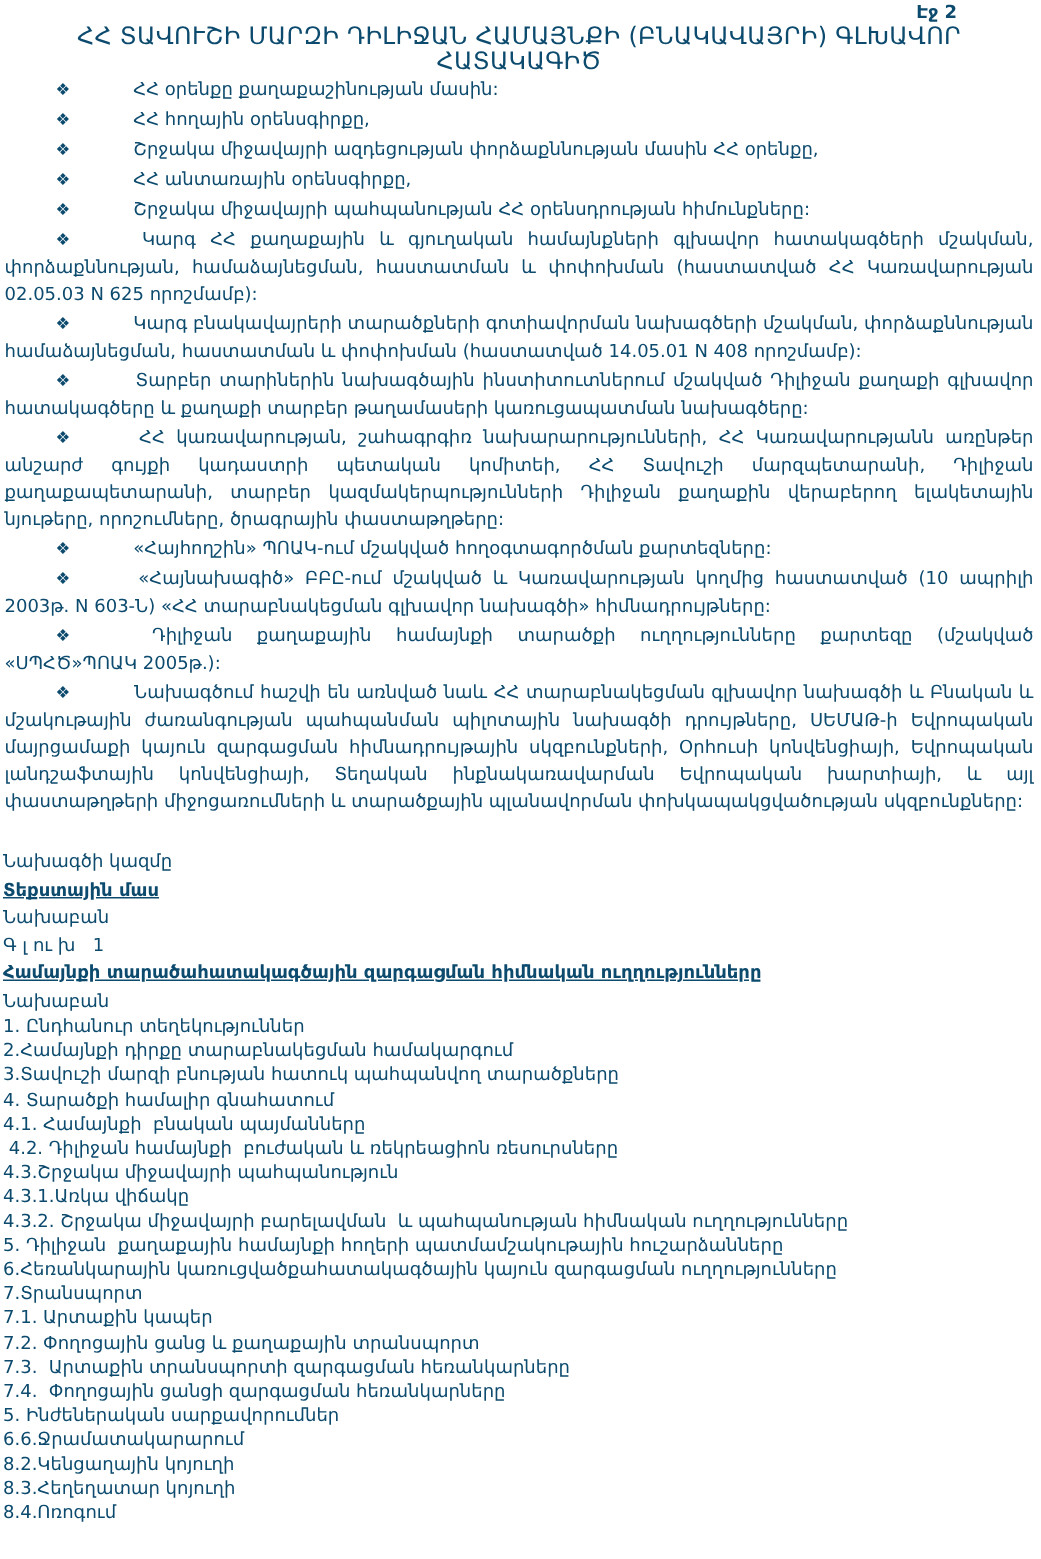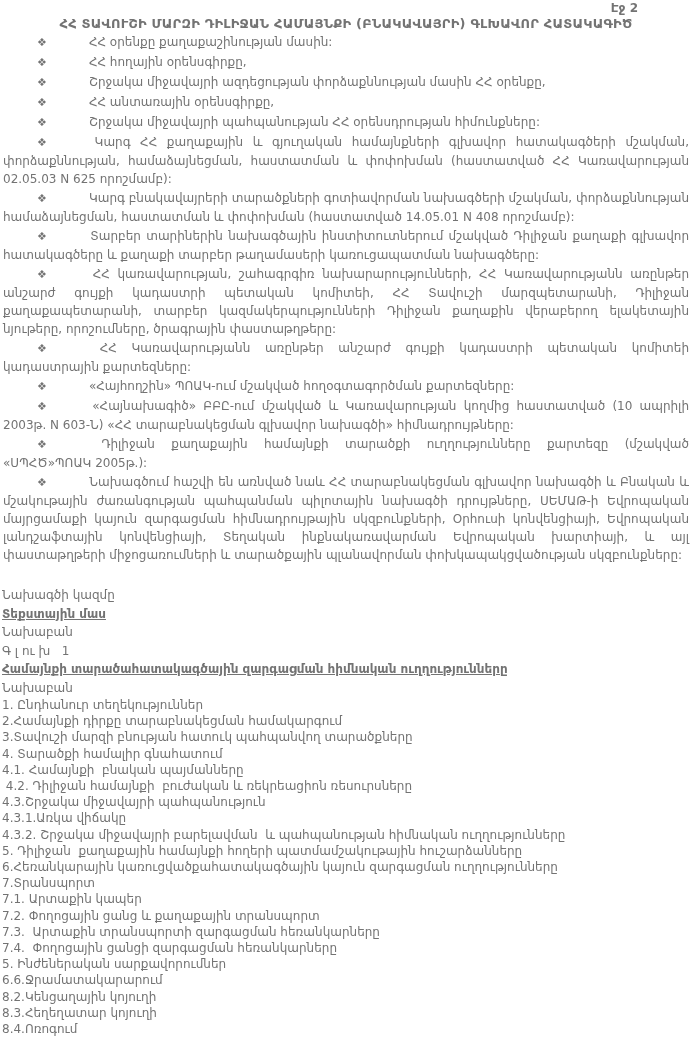--- a/index.html
+++ b/index.html
@@ -2,38 +2,38 @@
 <html><head>
 <meta charset="utf-8">
 <style>
   html, body { margin: 0; padding: 0; background: #ffffff; }
   .page {
     position: relative;
     width: 694px;
     height: 1039px;
     overflow: hidden;
     background: #ffffff;
-    color: #737373;
+    color: #0c4a6e;
     font-family: "DejaVu Sans", sans-serif;
     font-size: 12px;
     box-sizing: border-box;
     padding: 2px 4px 0 2px;
   }
   .pageno {
     text-align: right;
     padding-right: 52px;
     font-size: 12px;
     line-height: 13px;
     font-weight: bold;
     white-space: pre-wrap;
   }
   .doc-title {
     text-align: center;
-    font-weight: bold;
-    font-size: 13px;
+    font-weight: normal;
+    font-size: 16px;
     line-height: 17px;
     margin: 0 0 1px 0;
     letter-spacing: 0.2px;
   }
   p.line, p.bullet {
     margin: 1px;
     line-height: 18px;
     text-align: justify;
   }
   p.intro { margin: 0; line-height: 18px; text-indent: 12px; }
@@ -68,21 +68,20 @@
 
   <p class="bullet"><span class="b">❖</span><span>ՀՀ օրենքը քաղաքաշինության մասին:</span></p>
   <p class="bullet"><span class="b">❖</span><span>ՀՀ հողային օրենսգիրքը,</span></p>
   <p class="bullet"><span class="b">❖</span><span>Շրջակա միջավայրի ազդեցության փորձաքննության մասին ՀՀ օրենքը,</span></p>
   <p class="bullet"><span class="b">❖</span><span>ՀՀ անտառային օրենսգիրքը,</span></p>
   <p class="bullet"><span class="b">❖</span><span>Շրջակա միջավայրի պահպանության ՀՀ օրենսդրության հիմունքները:</span></p>
   <p class="bullet"><span class="b">❖</span><span>Կարգ ՀՀ քաղաքային և գյուղական համայնքների գլխավոր հատակագծերի մշակման, փորձաքննության, համաձայնեցման, հաստատման և փոփոխման (հաստատված ՀՀ Կառավարության 02.05.03 N 625 որոշմամբ):</span></p>
   <p class="bullet"><span class="b">❖</span><span>Կարգ բնակավայրերի տարածքների գոտիավորման նախագծերի մշակման, փորձաքննության համաձայնեցման, հաստատման և փոփոխման (հաստատված 14.05.01 N 408 որոշմամբ):</span></p>
   <p class="bullet"><span class="b">❖</span><span>Տարբեր տարիներին նախագծային ինստիտուտներում մշակված Դիլիջան քաղաքի գլխավոր հատակագծերը և քաղաքի տարբեր թաղամասերի կառուցապատման նախագծերը:</span></p>
   <p class="bullet"><span class="b">❖</span><span>ՀՀ կառավարության, շահագրգիռ նախարարությունների, ՀՀ Կառավարությանն առընթեր անշարժ գույքի կադաստրի պետական կոմիտեի, ՀՀ Տավուշի մարզպետարանի, Դիլիջան քաղաքապետարանի, տարբեր կազմակերպությունների Դիլիջան քաղաքին վերաբերող ելակետային նյութերը, որոշումները, ծրագրային փաստաթղթերը:</span></p>
-  <p class="bullet"><span class="b">❖</span><span>ՀՀ Կառավարությանն առընթեր անշարժ գույքի կադաստրի պետական կոմիտեի կադաստրային քարտեզները:</span></p>
   <p class="bullet"><span class="b">❖</span><span>«Հայհողշին» ՊՈԱԿ-ում մշակված հողօգտագործման քարտեզները:</span></p>
   <p class="bullet"><span class="b">❖</span><span>«Հայնախագիծ» ԲԲԸ-ում մշակված և Կառավարության կողմից հաստատված (10 ապրիլի 2003թ. N 603-Ն) «ՀՀ տարաբնակեցման գլխավոր նախագծի» հիմնադրույթները:</span></p>
   <p class="bullet"><span class="b">❖</span><span>Դիլիջան քաղաքային համայնքի տարածքի ուղղությունները քարտեզը (մշակված «ՍՊՀԾ»ՊՈԱԿ 2005թ.):</span></p>
   <p class="bullet"><span class="b">❖</span><span>Նախագծում հաշվի են առնված նաև ՀՀ տարաբնակեցման գլխավոր նախագծի և Բնական և մշակութային ժառանգության պահպանման պիլոտային նախագծի դրույթները, ՍԵՄԱԹ-ի Եվրոպական մայրցամաքի կայուն զարգացման  հիմնադրույթային սկզբունքների, Օրհուսի կոնվենցիայի, Եվրոպական լանդշաֆտային կոնվենցիայի, Տեղական ինքնակառավարման Եվրոպական խարտիայի, և այլ փաստաթղթերի միջոցառումների և տարածքային պլանավորման փոխկապակցվածության սկզբունքները:</span></p>
 
   <div class="composition">
     <div class="cline">Նախագծի կազմը</div>
     <div class="cline underline semibold">Տեքստային մաս</div>
     <div class="cline">Նախաբան</div>
     <div class="cline">Գ լ ու խ   1</div>

